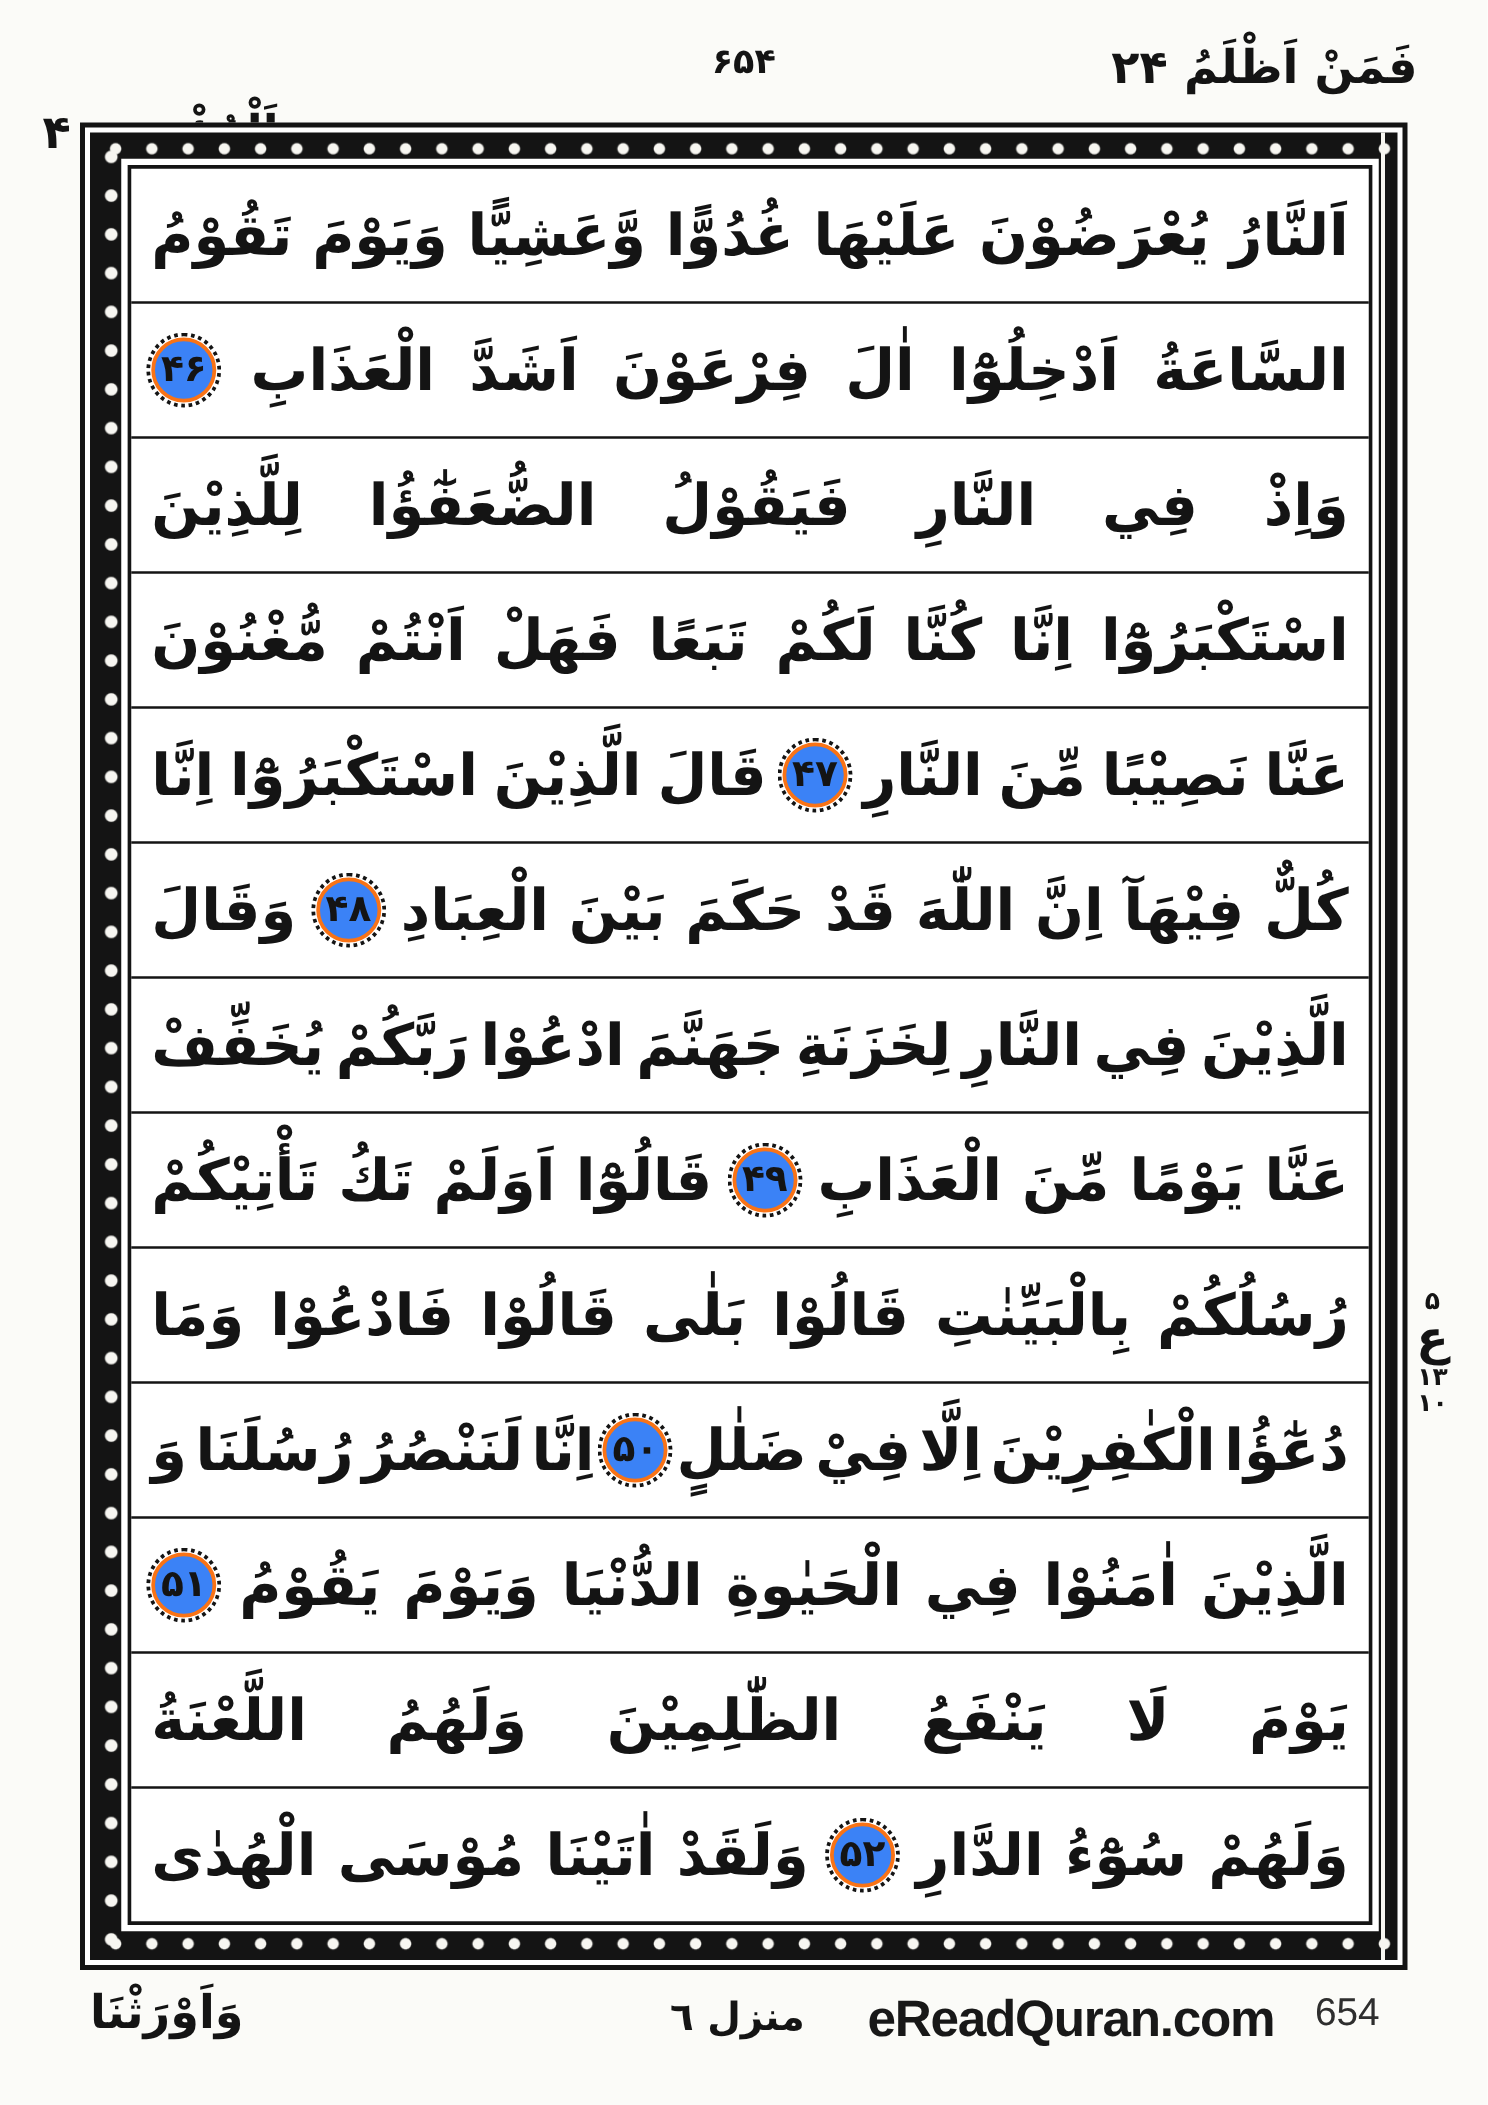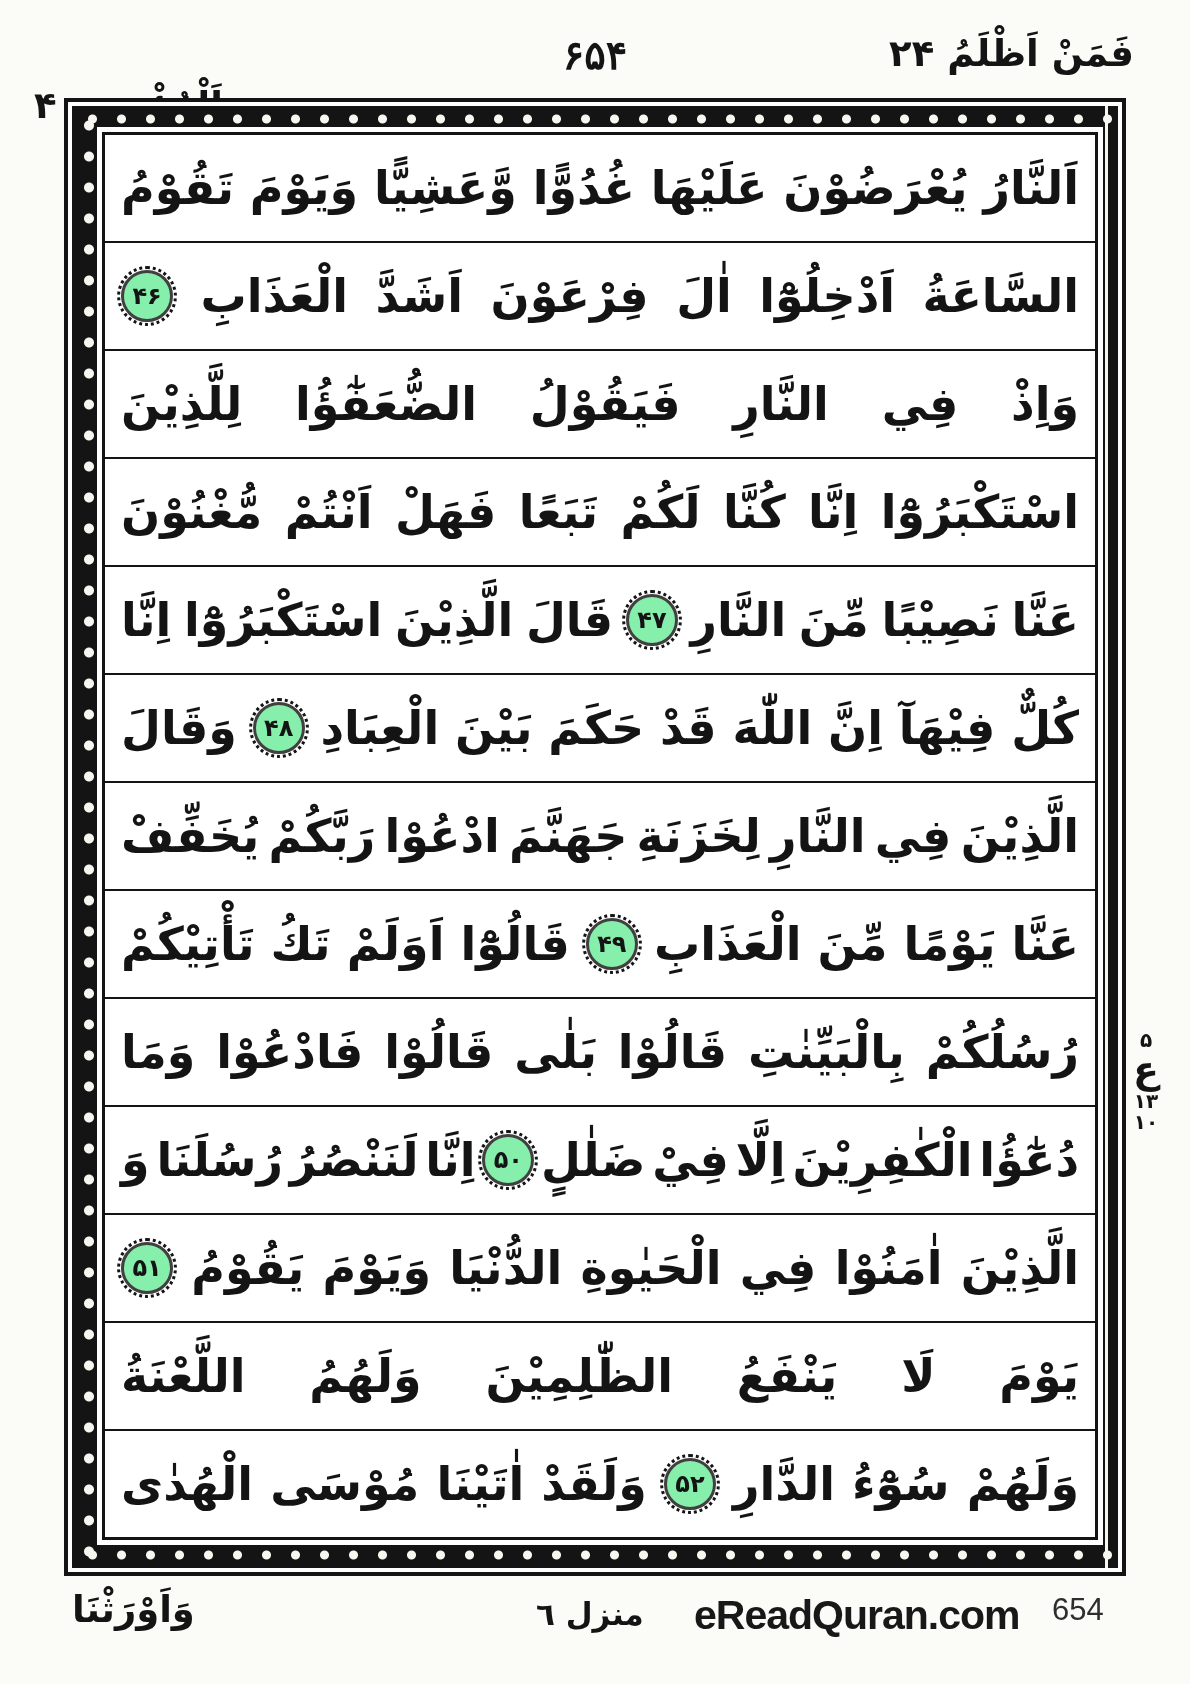--- a/index.html
+++ b/index.html
@@ -6,21 +6,21 @@
   body{
     width:1190px;height:1684px;position:relative;
     background:#fbfbf8;
     font-family:"DejaVu Sans",sans-serif;
     color:#141414;
     overflow:hidden;
   }
   
   .hdr{position:absolute;font-weight:bold;white-space:nowrap;}
   .hdr-surah{left:34px;top:40px;font-size:37px;margin-top:44px;}
-  .hdr-page{left:50%;top:32px;transform:translateX(-50%);font-size:40px;font-family:Liberation Serif, serif;}
+  .hdr-page{left:50%;top:32px;transform:translateX(-50%);font-size:28px;}
   .hdr-juz{right:56px;top:32px;font-size:37px;margin-left:24px;}
 
   
   .frame{
     position:absolute;left:64px;top:98px;width:1062px;height:1478px;
     border:4px solid #141414;background:#fff;padding:4px;box-sizing:border-box;
   }
   .band{
     position:relative;width:100%;height:100%;background:#141414;box-sizing:border-box;
     padding:26px 20px 28px 30px;
@@ -47,22 +47,22 @@
   .qline + .qline{border-top:2.5px solid #141414;}
   .qtext{
     direction:rtl;width:100%;margin:0;padding:0 16px;box-sizing:border-box;
     display:flex;flex-wrap:nowrap;justify-content:space-between;align-items:center;
     font-size:46px;font-weight:bold;line-height:1.1;white-space:nowrap;
   }
   .qtext .w{display:inline-block;}
   .ayah-marker{
     display:inline-flex;align-items:center;justify-content:center;flex:0 0 auto;
     width:46px;height:46px;border-radius:50%;
-    border:3px solid #404040;outline:3px dotted #141414;outline-offset:1px;
-    font-size:24px;font-weight:bold;line-height:1;background:#86efac;
+    border:3px solid #f97316;outline:3px dotted #141414;outline-offset:1px;
+    font-size:30px;font-weight:bold;line-height:1;background:#3b82f6;
   }
 
   
   .margin-note{
     position:absolute;right:22px;top:1030px;width:44px;
     display:flex;flex-direction:column;align-items:center;
     font-weight:bold;line-height:1.05;
   }
   .margin-note .small{font-size:20px;}
   .margin-note .ain{font-size:38px;}

